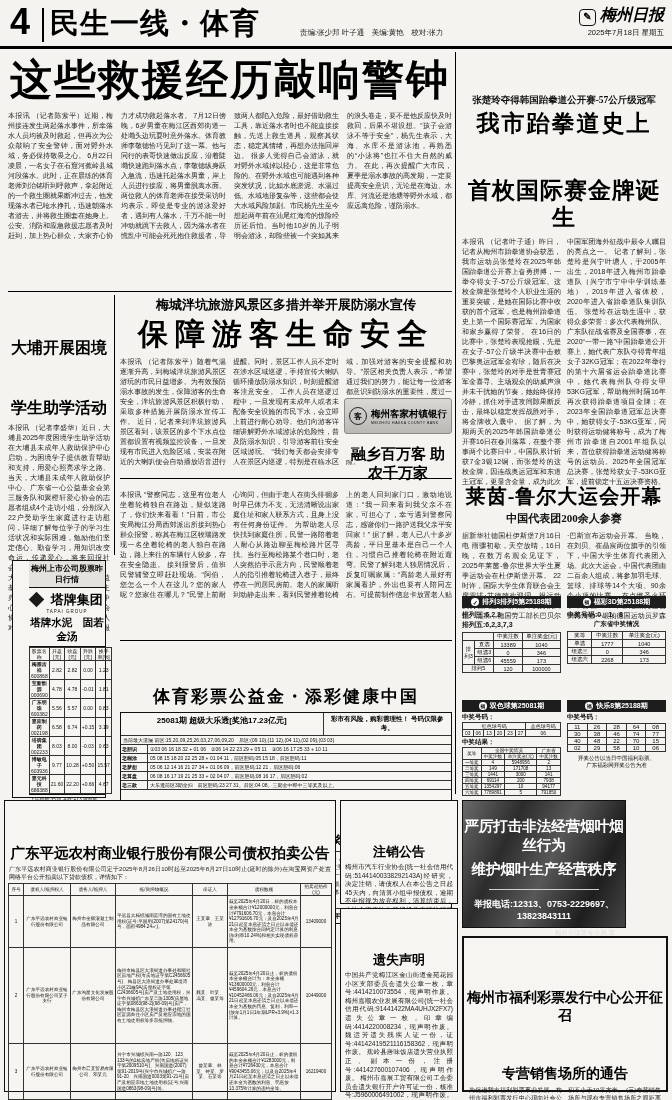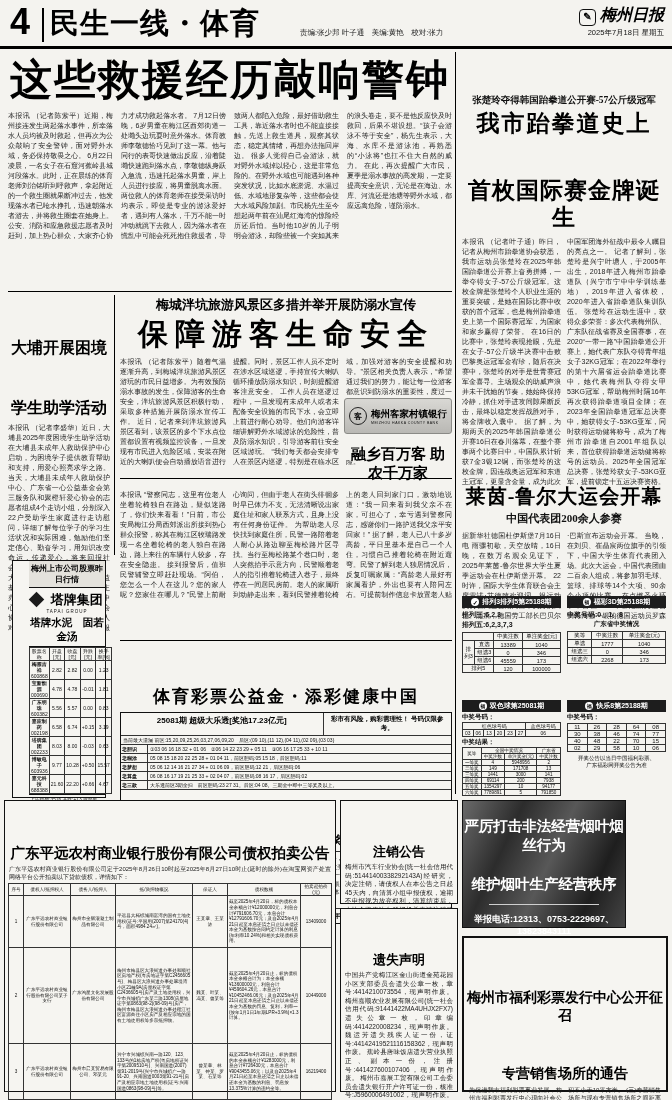--- a/index.html
+++ b/index.html
@@ -467,21 +467,21 @@
     <div style="font-size:6.5px;text-align:right;padding:0 6px;">2025年7月18日</div>
   </div>
   <div class="abs box" style="left:340px;top:908px;width:118px;height:184px;">
     <div class="ctr serif hd" style="font-size:13px;padding-top:2px;">遗失声明</div>
     <div class="bt" style="font-size:6.5px;line-height:8.6px;padding:2px 4px;height:158px;">中国共产党梅江区金山街道金苑花园小区支部委员会遗失公章一枚，章号:4414210073554，现声明作废。 梅州嘉顺农业发展有限公司(统一社会信用代码:91441422MA4UHJX2FX7)遗失公章一枚，印章编码:4414220008234，现声明作废。 魏运芳遗失残疾人证一份，证号:44142419521116158362，现声明作废。 蕉岭县唐味饭店遗失营业执照正、副本一份，注册号:441427600107406，现声明作废。 梅州市嘉展工贸有限公司工会委员会遗失银行开户许可证一份，核准号:J5960006491002，现声明作废。 梅州市广诚电力有限公司(统一社会信用代码91441422MAEBHK5E7R)遗失公章一枚，印章编码4414220092512，现声明作废。</div>
   </div>
 
   <div class="abs" style="left:462px;top:800px;width:164px;height:128px;border:1px solid #111;box-sizing:border-box;color:#fff;
               background:linear-gradient(115deg,#6a6a6a 0%,#2c2c2c 28%,#585858 52%,#1e1e1e 78%,#454545 100%);">
     <div class="ctr hd" style="font-size:14.5px;color:#fff;margin-top:16px;">严厉打击非法经营烟叶烟丝行为</div>
-    <div class="ctr hd" style="font-size:14.5px;color:#fff;margin-top:20px;">维护烟叶生产经营秩序</div>
+    <div class="ctr hd" style="font-size:14.5px;color:#fff;margin-top:5px;">维护烟叶生产经营秩序</div>
     <div style="width:110px;height:1px;background:#cfcfcf;margin:10px auto 8px;"></div>
     <div class="ctr hd" style="font-size:9px;color:#fff;">举报电话:12313、0753-2229697、13823843111</div>
     <div style="font-size:6.5px;text-align:right;padding:8px 10px 0;color:#ddd;">梅州市烟草专卖局 宣</div>
   </div>
 
   <div class="abs box" style="left:462px;top:936px;width:206px;height:156px;border-width:2px;">
     <div class="ctr serif hd" style="font-size:14px;padding-top:11px;">梅州市福利彩票发行中心公开征召</div>
     <div class="ctr serif hd" style="font-size:14px;">专营销售场所的通告</div>
     <div class="bt c2" style="font-size:6px;line-height:8.2px;padding:3px 5px 0;height:100px;column-gap:6px;">为促进我市福利彩票事业发展，梅州市福利彩票发行中心现向社会公开征召福利彩票专营销售场所，具体事宜如下： 一、征召范围:梅州市行政区域内。 二、征召数量:专营销售场所20个，该计划执行有效期为2025年7月15日至2025年12月31日，现向社会公开征召。 三、基本要求： (一)年龄介于18周岁(含)至60周岁(含)之间，具有完全民事行为能力的和经营能力的中国籍内地居民。 (二)专营销售场所经营面积不小于10平方米。 (三)专营销售场所与现有专营销售场所之间距离原则上不小于300米。 (四)销售场所与周边中小学校及幼儿园步行距离不小于50米。 新设立的销售场所须按照《广东省福利彩票销售场所管理办法》等有关规定进行审核及装修装饰。有意向加入福彩销售队伍的市民可到市福彩中心或属地县(市、区)福彩中心提交申请。市福彩中心咨询电话:2282276。</div>
     <div style="font-size:6.5px;text-align:right;padding:1px 14px 0;">梅州市福利彩票发行中心</div>

